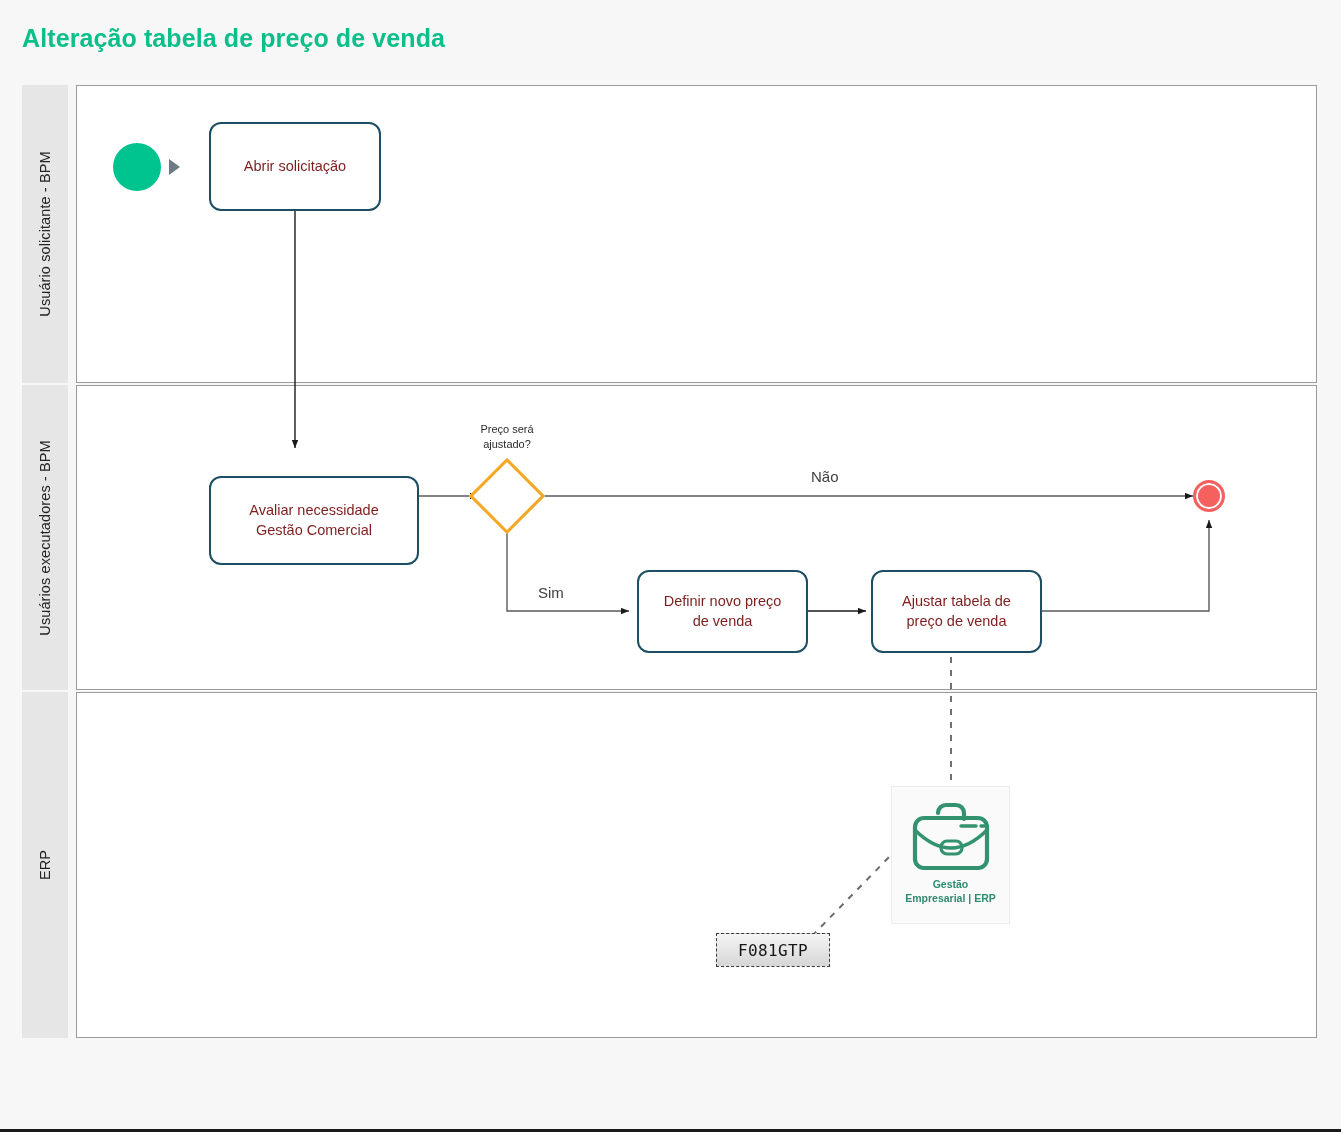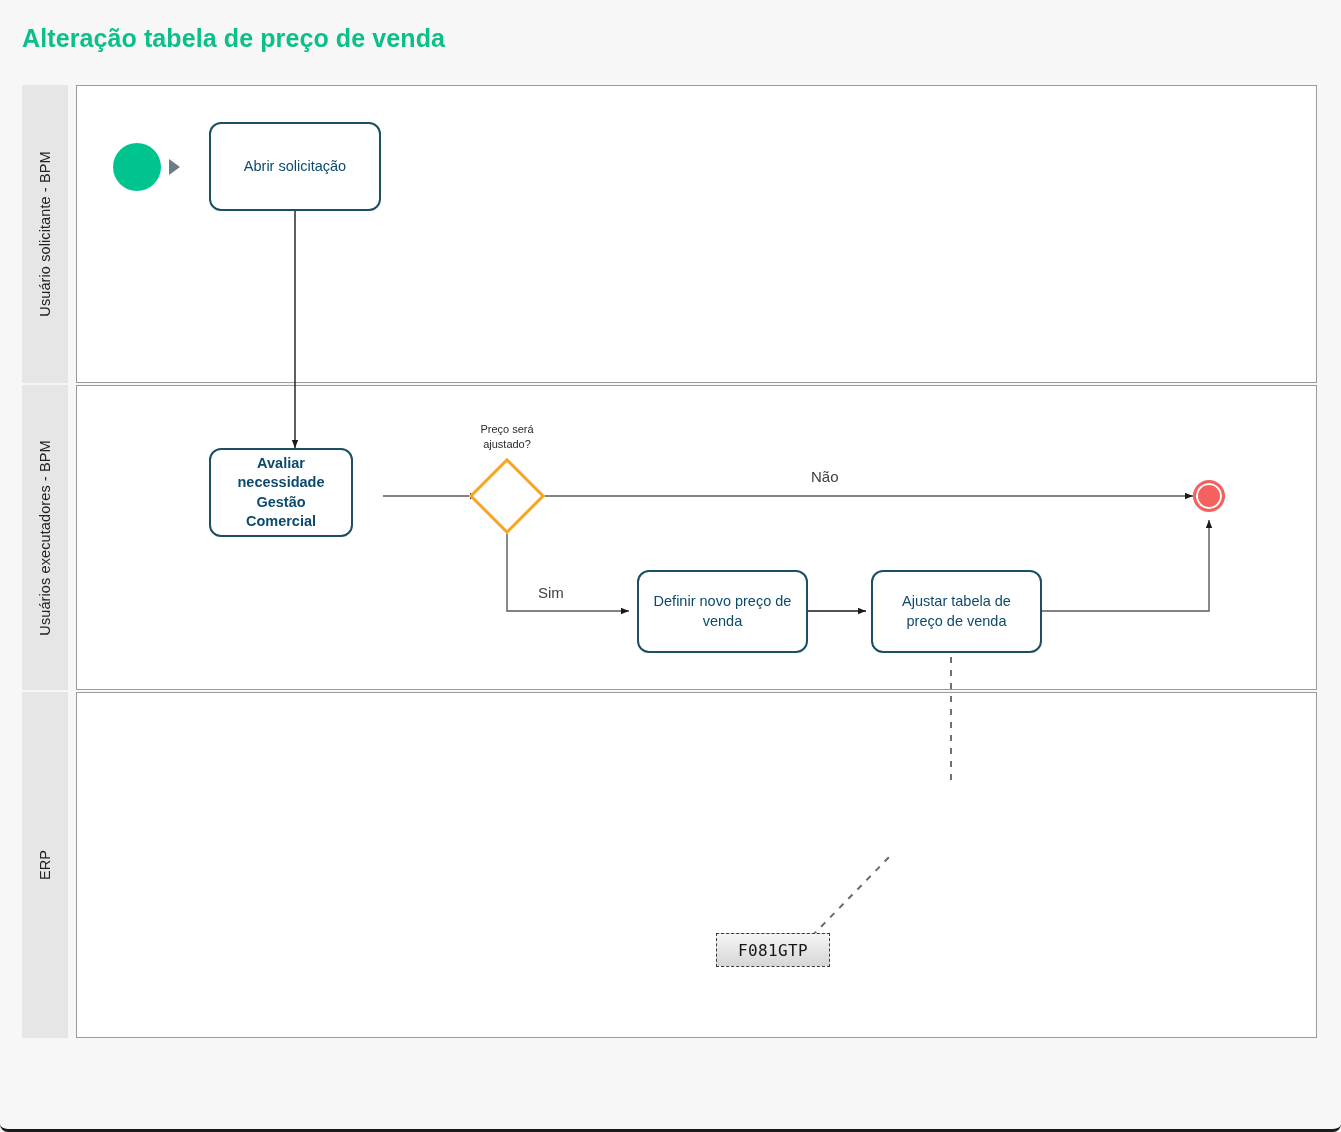--- a/index.html
+++ b/index.html
@@ -10,21 +10,20 @@
     font-family: "Liberation Sans", sans-serif;
   }
   #page {
     position: relative;
     width: 1341px;
     height: 1132px;
     background: #f7f7f7;
     overflow: hidden;
     border-bottom: 3px solid #1a1a1a;
     box-sizing: border-box;
-    border-radius: 8px;
   }
   
   #title {
     position: absolute;
     left: 22px;
     top: 24px;
     font-size: 25px;
     font-weight: bold;
     color: #0bbf8a;
     letter-spacing: 0.1px;
@@ -92,24 +91,24 @@
     box-sizing: border-box;
   }
   .task {
     background: #ffffff;
     border: 2px solid #1c4f63;
     border-radius: 12px;
     display: flex;
     align-items: center;
     justify-content: center;
     text-align: center;
-    color: #0c4a6e;
+    color: #7f1d1d;
     font-size: 14.5px;
     line-height: 1.32;
-    padding: 4px 12px;
+    padding: 4px 22px;
   }
   .start-event {
     width: 48px;
     height: 48px;
     border-radius: 50%;
     background: #00c48f;
   }
   .start-arrow {
     width: 0;
     height: 0;
@@ -246,21 +245,21 @@
     <path d="M 812,936 L 893,853" fill="none" stroke="#6a6a6a" stroke-width="2" stroke-dasharray="6 7"></path>
   </svg>
 
   <div class="node start-event" style="left:113px; top:143px;"></div>
   <div class="node start-arrow" style="left:169px; top:159px;"></div>
 
   <div class="node task" style="left:209px; top:122px; width:172px; height:89px;">
     <span>Abrir solicitação</span>
   </div>
 
-  <div class="node task" style="left:209px; top:448px; width:144px; height:89px;font-weight:bold;">
+  <div class="node task" style="left:209px; top:476px; width:210px; height:89px;">
     <span>Avaliar necessidade Gestão Comercial</span>
   </div>
 
   <div class="node gateway" style="left:480px; top:469px;"></div>
   <div class="gw-label" style="left:432px; top:422px; width:150px;">Preço será
 ajustado?</div>
 
   <div class="edge-label" style="left:811px; top:468px;">Não</div>
 
   <div class="edge-label" style="left:538px; top:584px;">Sim</div>
@@ -268,16 +267,35 @@
   <div class="node task" style="left:637px; top:570px; width:171px; height:83px;">
     <span>Definir novo preço de venda</span>
   </div>
 
   <div class="node task" style="left:871px; top:570px; width:171px; height:83px;">
     <span>Ajustar tabela de preço de venda</span>
   </div>
 
   <div class="node end-event" style="left:1193px; top:480px;"></div>
 
+  <div id="erp-icon-box">
+    <svg width="96" height="80" viewBox="0 0 96 80">
+
+      <path d="M35,17 a8,8 0 0 1 8,-8 h10 a8,8 0 0 1 8,8 v6" fill="none" stroke="#33926f" stroke-width="4.2" stroke-linecap="round"></path>
+
+      <rect x="12" y="22" width="72" height="50" rx="9" ry="9" fill="none" stroke="#33926f" stroke-width="4.2"></rect>
+
+      <path d="M12,34 C 28,50 40,52 48,52 C 56,52 68,50 84,34" fill="none" stroke="#33926f" stroke-width="3.4"></path>
+
+      <rect x="38" y="45" width="21" height="13" rx="6" ry="6" fill="none" stroke="#33926f" stroke-width="3.2"></rect>
+
+      <line x1="58" y1="30" x2="73" y2="30" stroke="#33926f" stroke-width="3.4" stroke-linecap="round"></line>
+      <line x1="78" y1="30" x2="81" y2="30" stroke="#33926f" stroke-width="3.4" stroke-linecap="round"></line>
+    </svg>
+    <div id="erp-caption">
+      <div>Gestão</div>
+      <div>Empresarial | ERP</div>
+    </div>
+  </div>
 
   <div id="code-chip">F081GTP</div>
 
 </div>
 
 </body></html>

